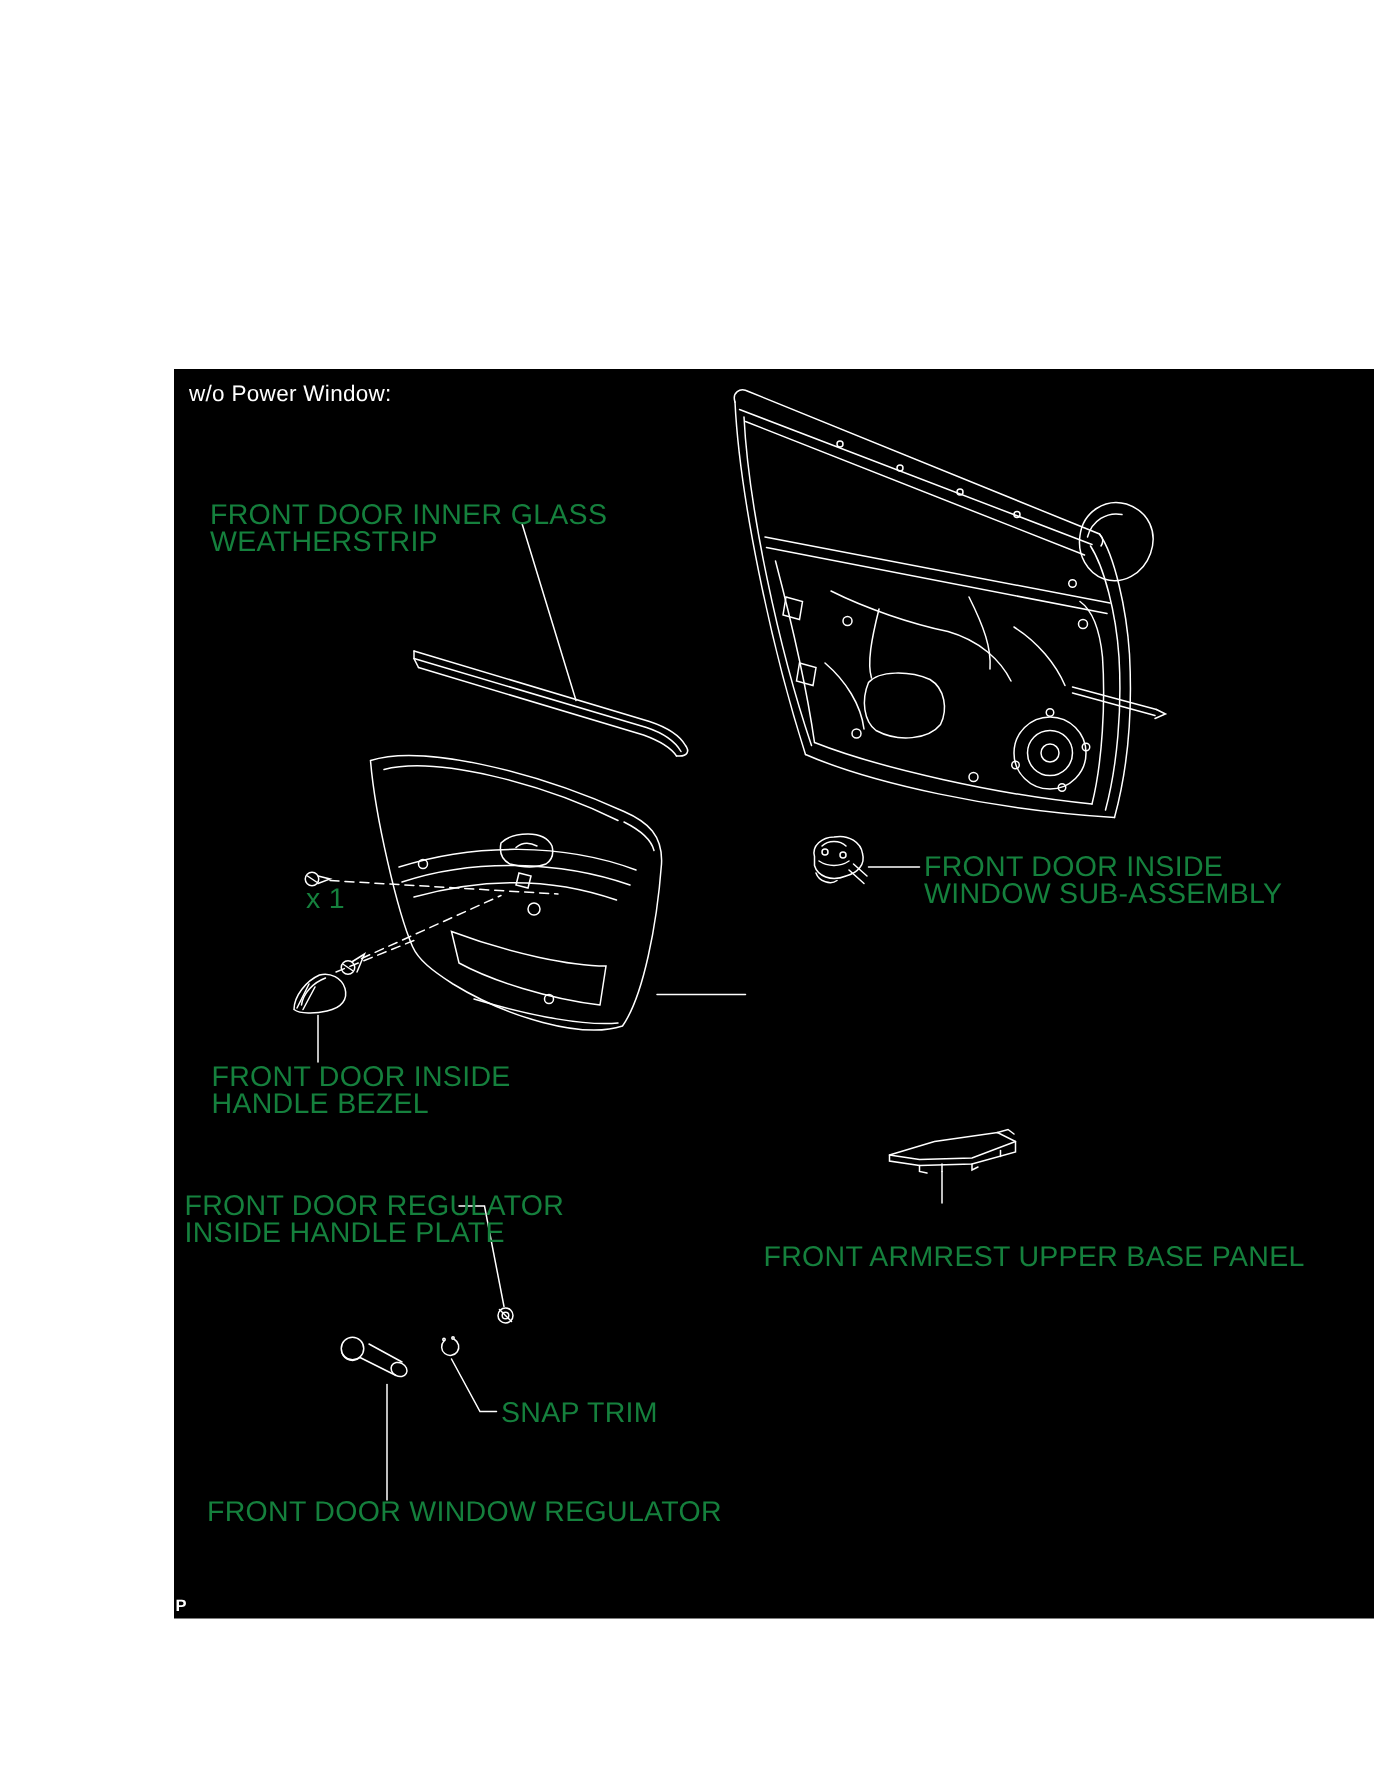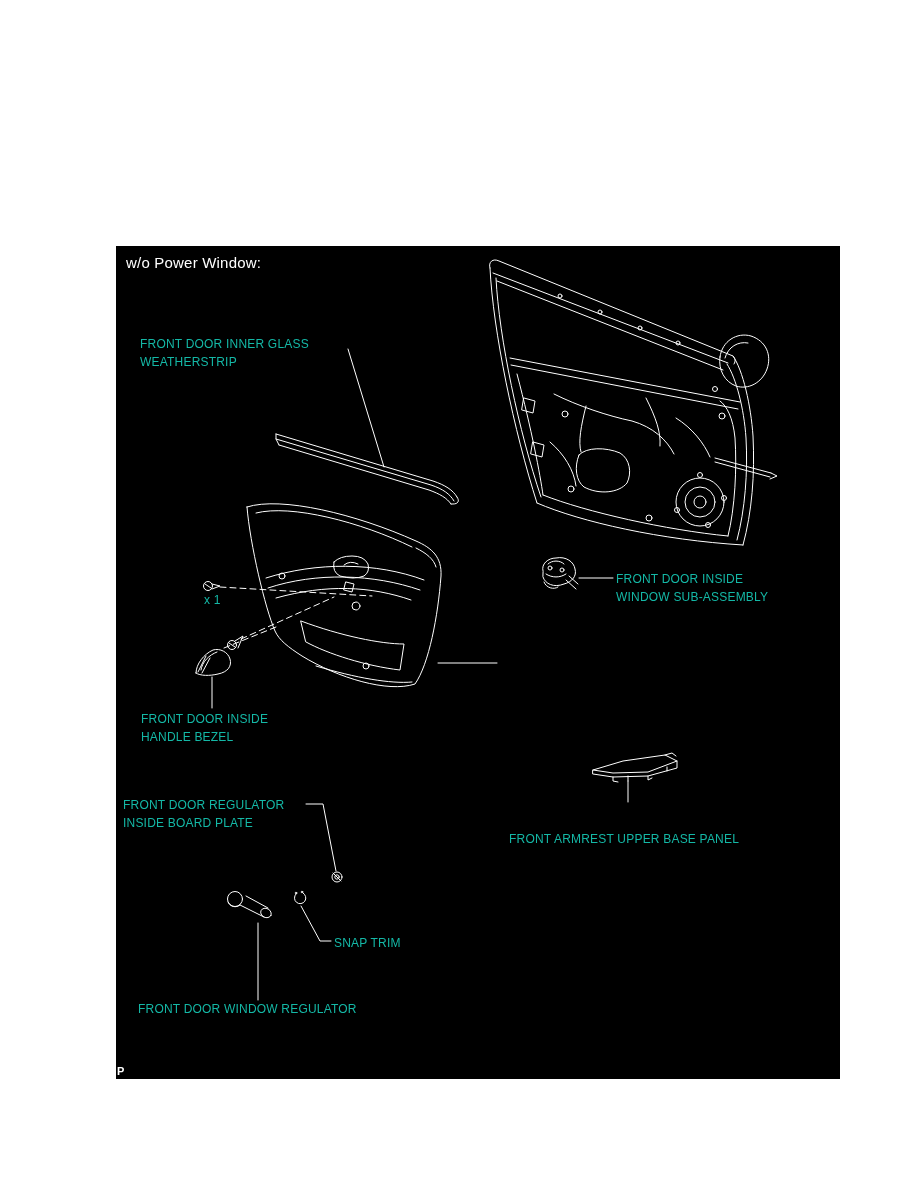--- a/index.html
+++ b/index.html
@@ -1,27 +1,27 @@
 <!DOCTYPE html>
 <html><head>
 <meta charset="utf-8">
 <style>
   html,body{margin:0;padding:0;}
   body{
     width:918px;height:1188px;position:relative;background:#ffffff;
     font-family:"Liberation Sans",sans-serif;overflow:hidden;
   }
   .canvas{
-    position:absolute;left:116px;top:246px;width:724px;height:833px;
+    position:absolute;left:116px;top:246px;width:800px;height:833px;
     background:#000000;
   }
   svg.art{position:absolute;left:0;top:0;}
   svg.art *{vector-effect:non-scaling-stroke;}
   .lbl{
-    position:absolute;color:#14b8a6;font-size:12px;line-height:18px;
+    position:absolute;color:#15803d;font-size:19px;line-height:18px;
     letter-spacing:.2px;white-space:nowrap;
   }
   .lbl span{display:block;}
   .note{
     position:absolute;left:10px;top:8px;color:#ffffff;font-size:15px;
     letter-spacing:.2px;
   }
   .pmark{
     position:absolute;left:1px;bottom:2px;color:#ffffff;font-size:11px;font-weight:bold;
   }
@@ -196,21 +196,21 @@
       <span>x 1</span>
     </div>
 
     <div class="lbl" style="left:25px;top:464px">
       <span>FRONT DOOR INSIDE</span>
       <span>HANDLE BEZEL</span>
     </div>
 
     <div class="lbl" style="left:7px;top:550px">
       <span>FRONT DOOR REGULATOR</span>
-      <span>INSIDE BOARD PLATE</span>
+      <span>INSIDE HANDLE PLATE</span>
     </div>
 
     <div class="lbl" style="left:393px;top:584px">
       <span>FRONT ARMREST UPPER BASE PANEL</span>
     </div>
 
     <div class="lbl" style="left:218px;top:688px">
       <span>SNAP TRIM</span>
     </div>
 

